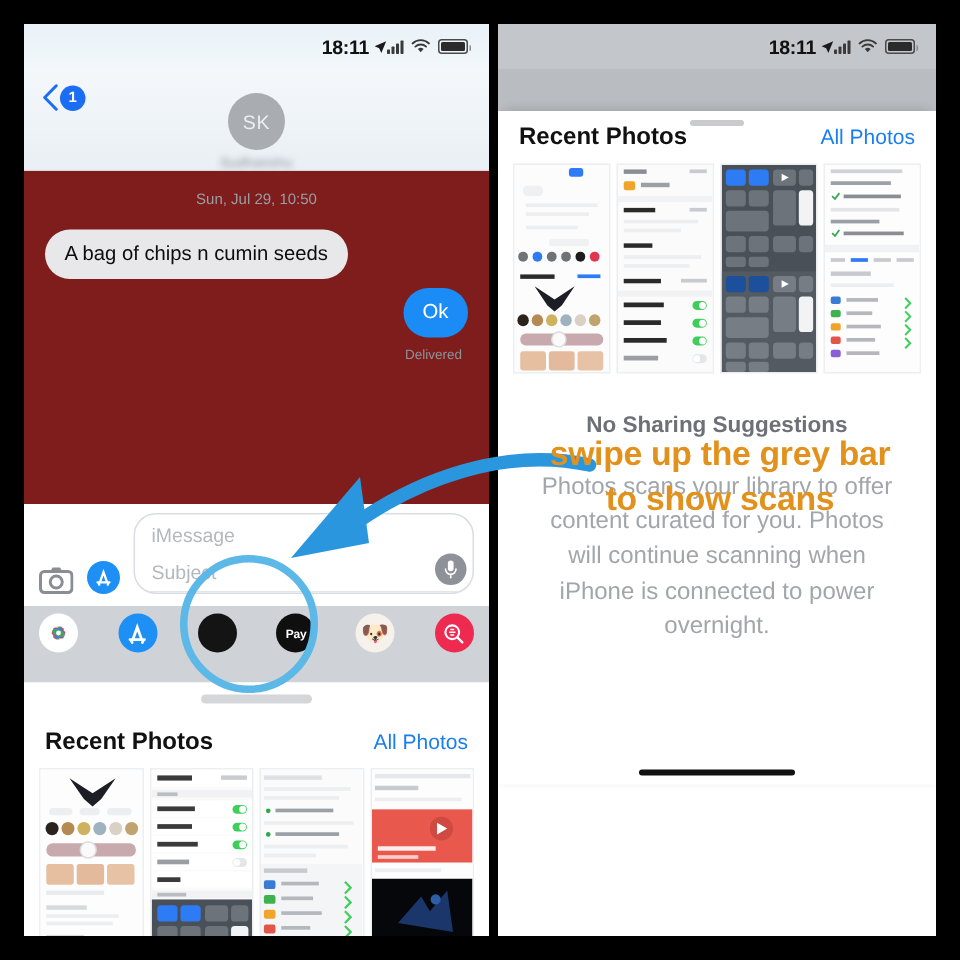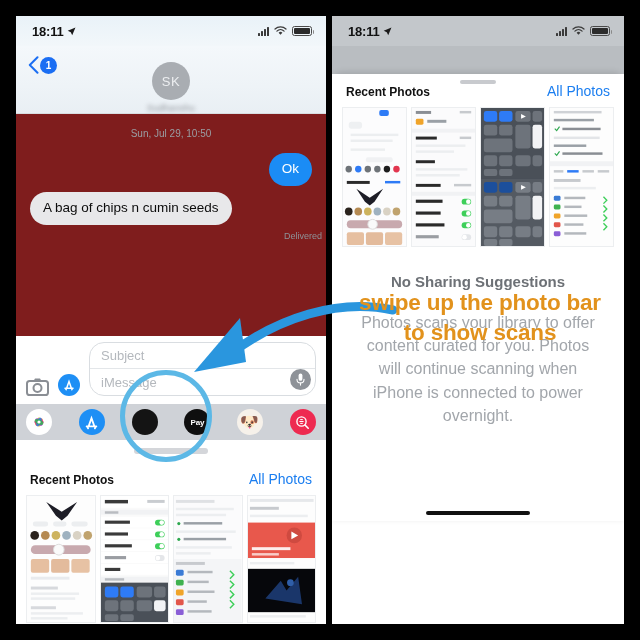--- a/index.html
+++ b/index.html
@@ -23,21 +23,21 @@
   }
   #phone-left  { left: 16px;  top: 16px; width: 310px; height: 608px; }
   #phone-right { left: 332px; top: 16px; width: 292px; height: 608px; }
 
   
   .statusbar {
     position: relative;
     height: 30px;
     display: flex;
     align-items: center;
-    justify-content: space-between;
+    justify-content: flex-end;
     padding: 0 14px 0 16px;
   }
   .sb-left {
     display: flex; align-items: center; gap: 3px;
     font-size: 13px; font-weight: bold; color: #111;
     letter-spacing: -0.2px;
   }
   .loc-arrow { width: 9px; height: 9px; display: block; }
   .sb-right { display: flex; align-items: center; gap: 5px; }
   .sig { display: flex; align-items: flex-end; gap: 1px; height: 9px; }
@@ -104,21 +104,21 @@
   }
   .bubble-row { display: flex; padding: 0 14px; margin-bottom: 6px; }
   .bubble-row.out { justify-content: flex-end; }
   .bubble {
     max-width: 78%; padding: 8px 13px; border-radius: 17px;
     font-size: 13.5px; line-height: 1.25;
   }
   .bubble.in  { background: #e8e8ea; color: #0c0c0c; }
   .bubble.out { background: #1b8cf5; color: #fff; }
   .delivered {
-    text-align: right; padding-right: 4px;
+    text-align: right; padding-right: 18px;
     font-size: 9px; color: #8e9298; margin-top: 2px;
   }
 
   
   .composer {
     position: relative;
     padding: 6px 10px 8px 10px;
     background: #fff;
     display: flex; align-items: flex-end; gap: 9px;
   }
@@ -141,21 +141,21 @@
   .mic {
     position:absolute; right:15px; bottom:14px;
     width: 21px; height: 21px; border-radius: 50%;
     background:#8e9298; display:flex;align-items:center;justify-content:center;
   }
   .mic svg{width:9px;height:13px;display:block}
 
   
   .app-drawer {
     background: #cfd2d7;
-    padding: 5px 10px 5px 10px;
+    padding: 5px 10px 20px 10px;
     display: flex; align-items: center; justify-content: space-between;
   }
   .app-ico {
     width: 26px; height: 26px; border-radius: 50%;
     display:flex;align-items:center;justify-content:center;
     flex:0 0 auto; overflow:hidden;
   }
   .ico-photos { background:#fff; }
   .ico-photos svg{width:20px;height:20px;display:block}
   .ico-appstore { background:#1e8ff5; }
@@ -174,21 +174,21 @@
   .grey-bar {
     width: 74px; height: 6px; border-radius: 3px; background: #d4d6da;
   }
 
   
   .photos-panel { background:#fff; padding: 4px 0 0 0; }
   .ph-head {
     display:flex; align-items:baseline; justify-content:space-between;
     padding: 5px 14px 8px 14px;
   }
-  .ph-title { font-size: 12px; font-weight: bold; color:#111; }
+  .ph-title { font-size: 16px; font-weight: bold; color:#111; }
   .ph-all   { font-size: 14px; color:#1b7ef0; }
 
   
   .thumbs { display:flex; gap:4px; padding: 0 10px; }
   .thumb {
     flex:1; height: 128px; background:#fff;
     border:1px solid #eceef0; overflow:hidden; position:relative;
   }
   .thumbs-right .thumb { height: 140px; }
 
@@ -274,47 +274,47 @@
       </div>
       <div class="avatar-wrap">
         <div class="avatar">SK</div>
         <div class="avatar-name">Sudhanshu</div>
       </div>
     </div>
 
     <div class="convo">
       <div class="day-stamp">Sun, Jul 29, 10:50</div>
 
+      <div class="bubble-row">
+        <div class="bubble in">A bag of chips n cumin seeds</div>
+      </div>
+
       <div class="bubble-row out">
         <div class="bubble out">Ok</div>
-      </div>
-
-      <div class="bubble-row">
-        <div class="bubble in">A bag of chips n cumin seeds</div>
       </div>
       <div class="delivered">Delivered</div>
 
     </div>
 
     <div class="composer">
       <div class="icon-btn">
         <svg class="cam-icon" viewBox="0 0 23 19">
           <rect x="1" y="4" width="21" height="14" rx="2.6" fill="none" stroke="#8a8e94" stroke-width="2"></rect>
           <path d="M7.5 4 9 1.4h5L15.5 4z" fill="#8a8e94"></path>
           <circle cx="11.5" cy="11" r="4" fill="none" stroke="#8a8e94" stroke-width="2"></circle>
         </svg>
       </div>
       <div class="icon-btn appstore">
         <svg viewBox="0 0 14 14">
           <path d="M3 10.2h8M4.6 10.2 7 3.4l2.4 6.8M4.2 11.8l-.7-1.6M9.8 11.8l.7-1.6" stroke="#fff" stroke-width="1.5" fill="none" stroke-linecap="round"></path>
         </svg>
       </div>
       <div class="input-wrap">
+        <div class="field">iMessage</div>
         <div class="field subject">Subject</div>
-        <div class="field">iMessage</div>
       </div>
       <div class="mic">
         <svg viewBox="0 0 9 13">
           <rect x="2.6" y="0.6" width="3.8" height="7.2" rx="1.9" fill="#fff"></rect>
           <path d="M1 6.4a3.5 3.5 0 0 0 7 0M4.5 9.9v2.2" stroke="#fff" stroke-width="1.1" fill="none" stroke-linecap="round"></path>
         </svg>
       </div>
     </div>
 
     <div class="app-drawer">
@@ -676,17 +676,17 @@
   </div>
 
   <div class="annot" id="annot-circle"></div>
 
   <svg class="annot" id="annot-arrow" viewBox="0 0 210 90">
     <path d="M205 14 C150 2, 90 22, 42 58" stroke="#2A96DE" stroke-width="9" fill="none" stroke-linecap="round"></path>
     <path d="M6 76 L52 22 L58 66 Z" fill="#2A96DE"></path>
   </svg>
 
   <div class="annot" id="annot-text">
-    <div>swipe up the photo bar</div>
+    <div>swipe up the grey bar</div>
     <div>to show scans</div>
   </div>
 
 </div>
 
 </body></html>

